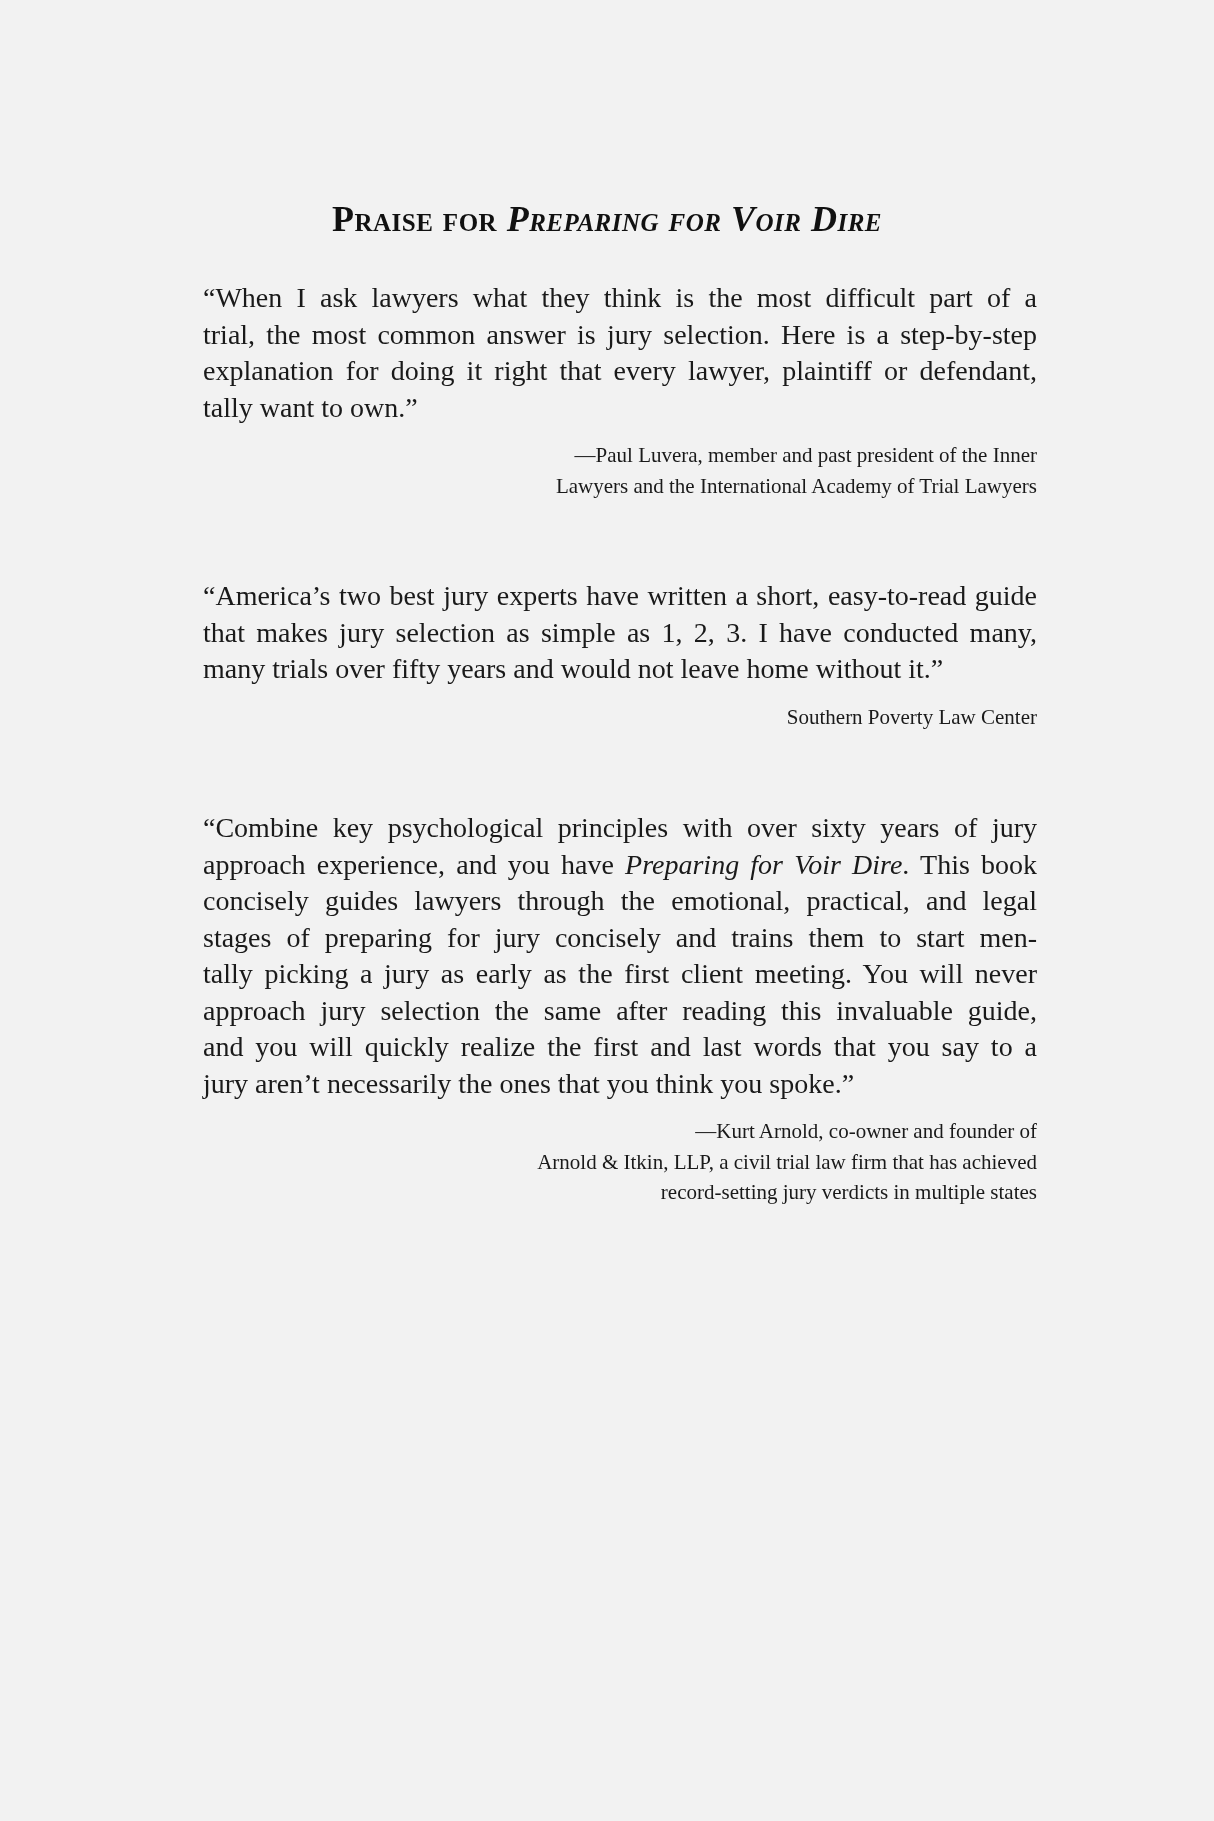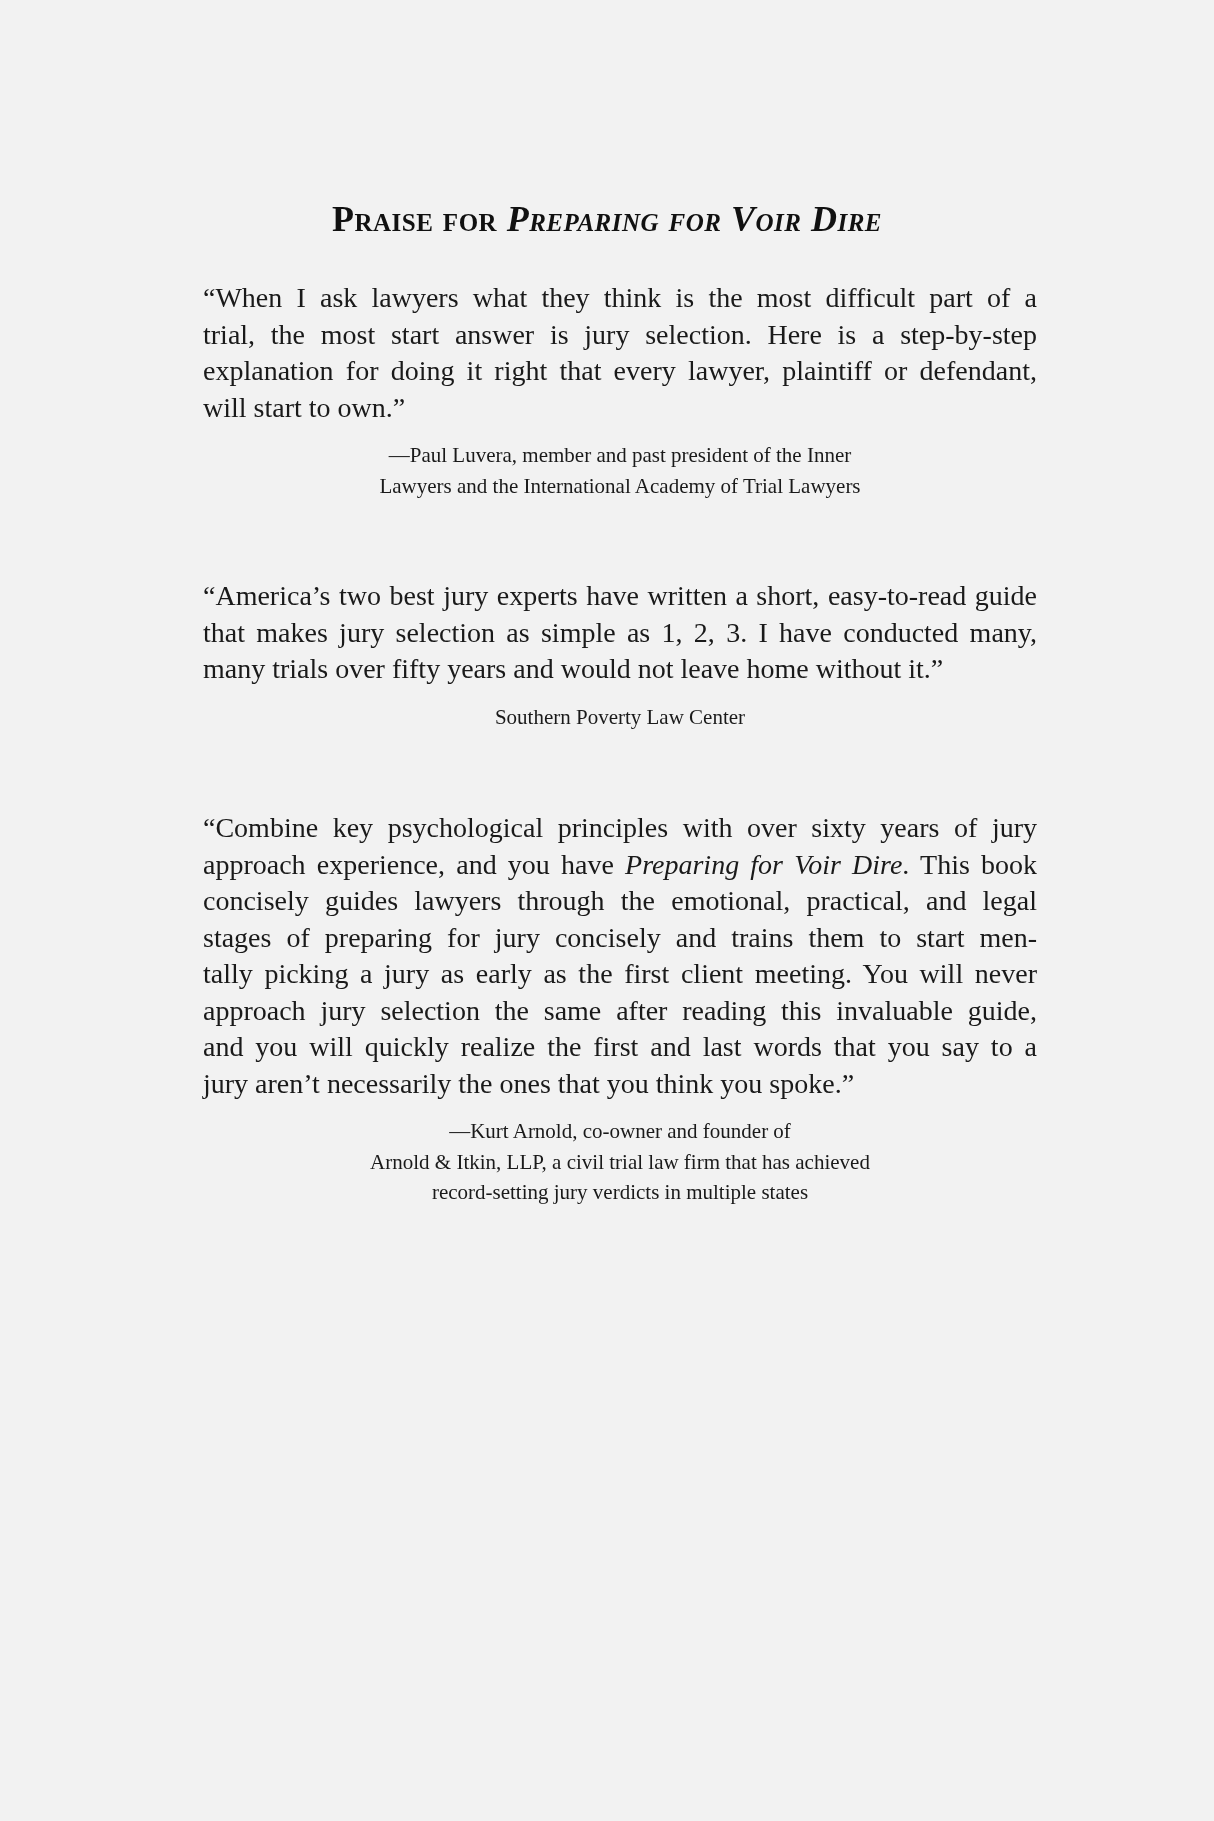--- a/index.html
+++ b/index.html
@@ -58,21 +58,21 @@
       text-align: justify;
       text-align-last: justify;
     }
     .quote .line.last {
       text-align-last: left;
     }
     .attrib {
       margin-top: 14px;
       font-size: 21px;
       line-height: 30.5px;
-      text-align: center;
+      text-align: right;
       color: #1a1a1a;
     }
     .attrib .aline {
       display: block;
     }
     #blurb-1 { top: 280px; }
     #blurb-2 { top: 578px; }
     #blurb-3 { top: 810px; }
   </style>
 </head>
@@ -80,23 +80,23 @@
 
 <div class="page">
 
   <h1 class="title">
     <span>Praise for </span><span class="ital">Preparing for Voir Dire</span>
   </h1>
 
   <div class="blurb" id="blurb-1">
     <p class="quote">
       <span class="line">“When I ask lawyers what they think is the most difficult part of a</span>
-      <span class="line">trial, the most start answer is jury selection. Here is a step-by-step</span>
+      <span class="line">trial, the most common answer is jury selection. Here is a step-by-step</span>
       <span class="line">explanation for doing it right that every lawyer, plaintiff or defendant,</span>
-      <span class="line last">will start to own.”</span>
+      <span class="line last">tally want to own.”</span>
     </p>
     <div class="attrib">
       <span class="aline">—Paul Luvera, member and past president of the Inner</span>
       <span class="aline">Lawyers and the International Academy of Trial Lawyers</span>
     </div>
   </div>
 
   <div class="blurb" id="blurb-2">
     <p class="quote">
       <span class="line">“America’s two best jury experts have written a short, easy-to-read guide</span>

